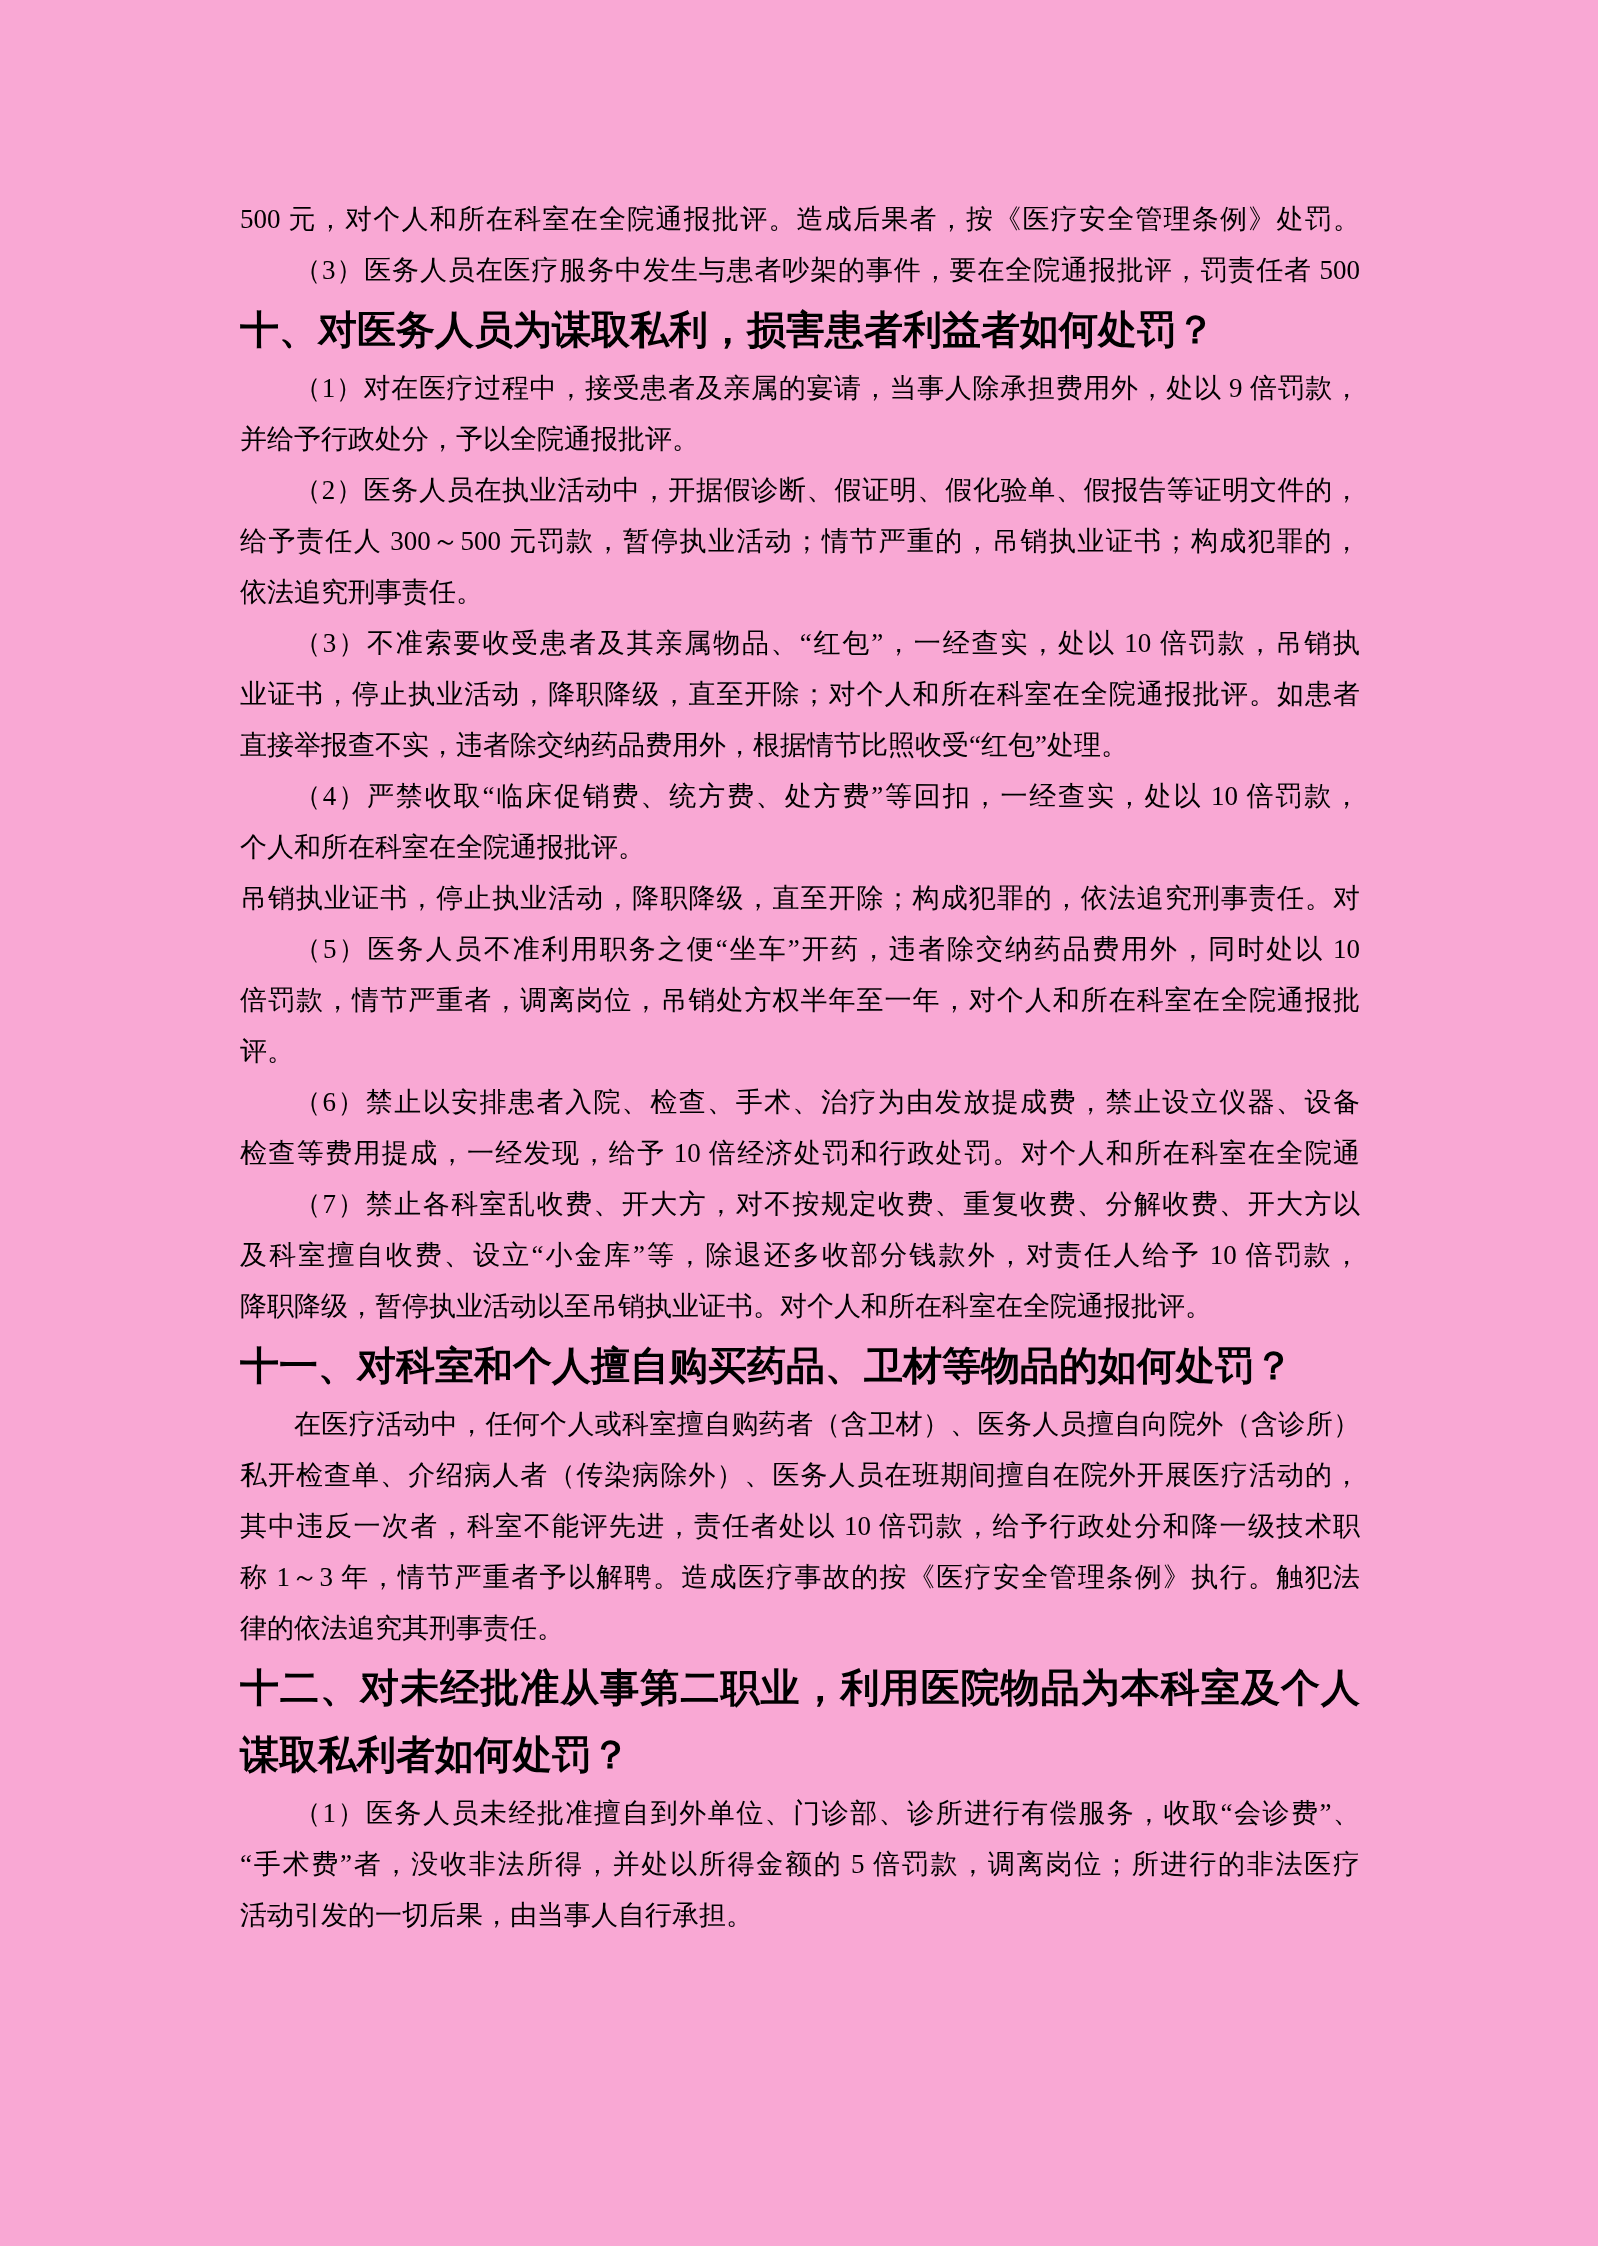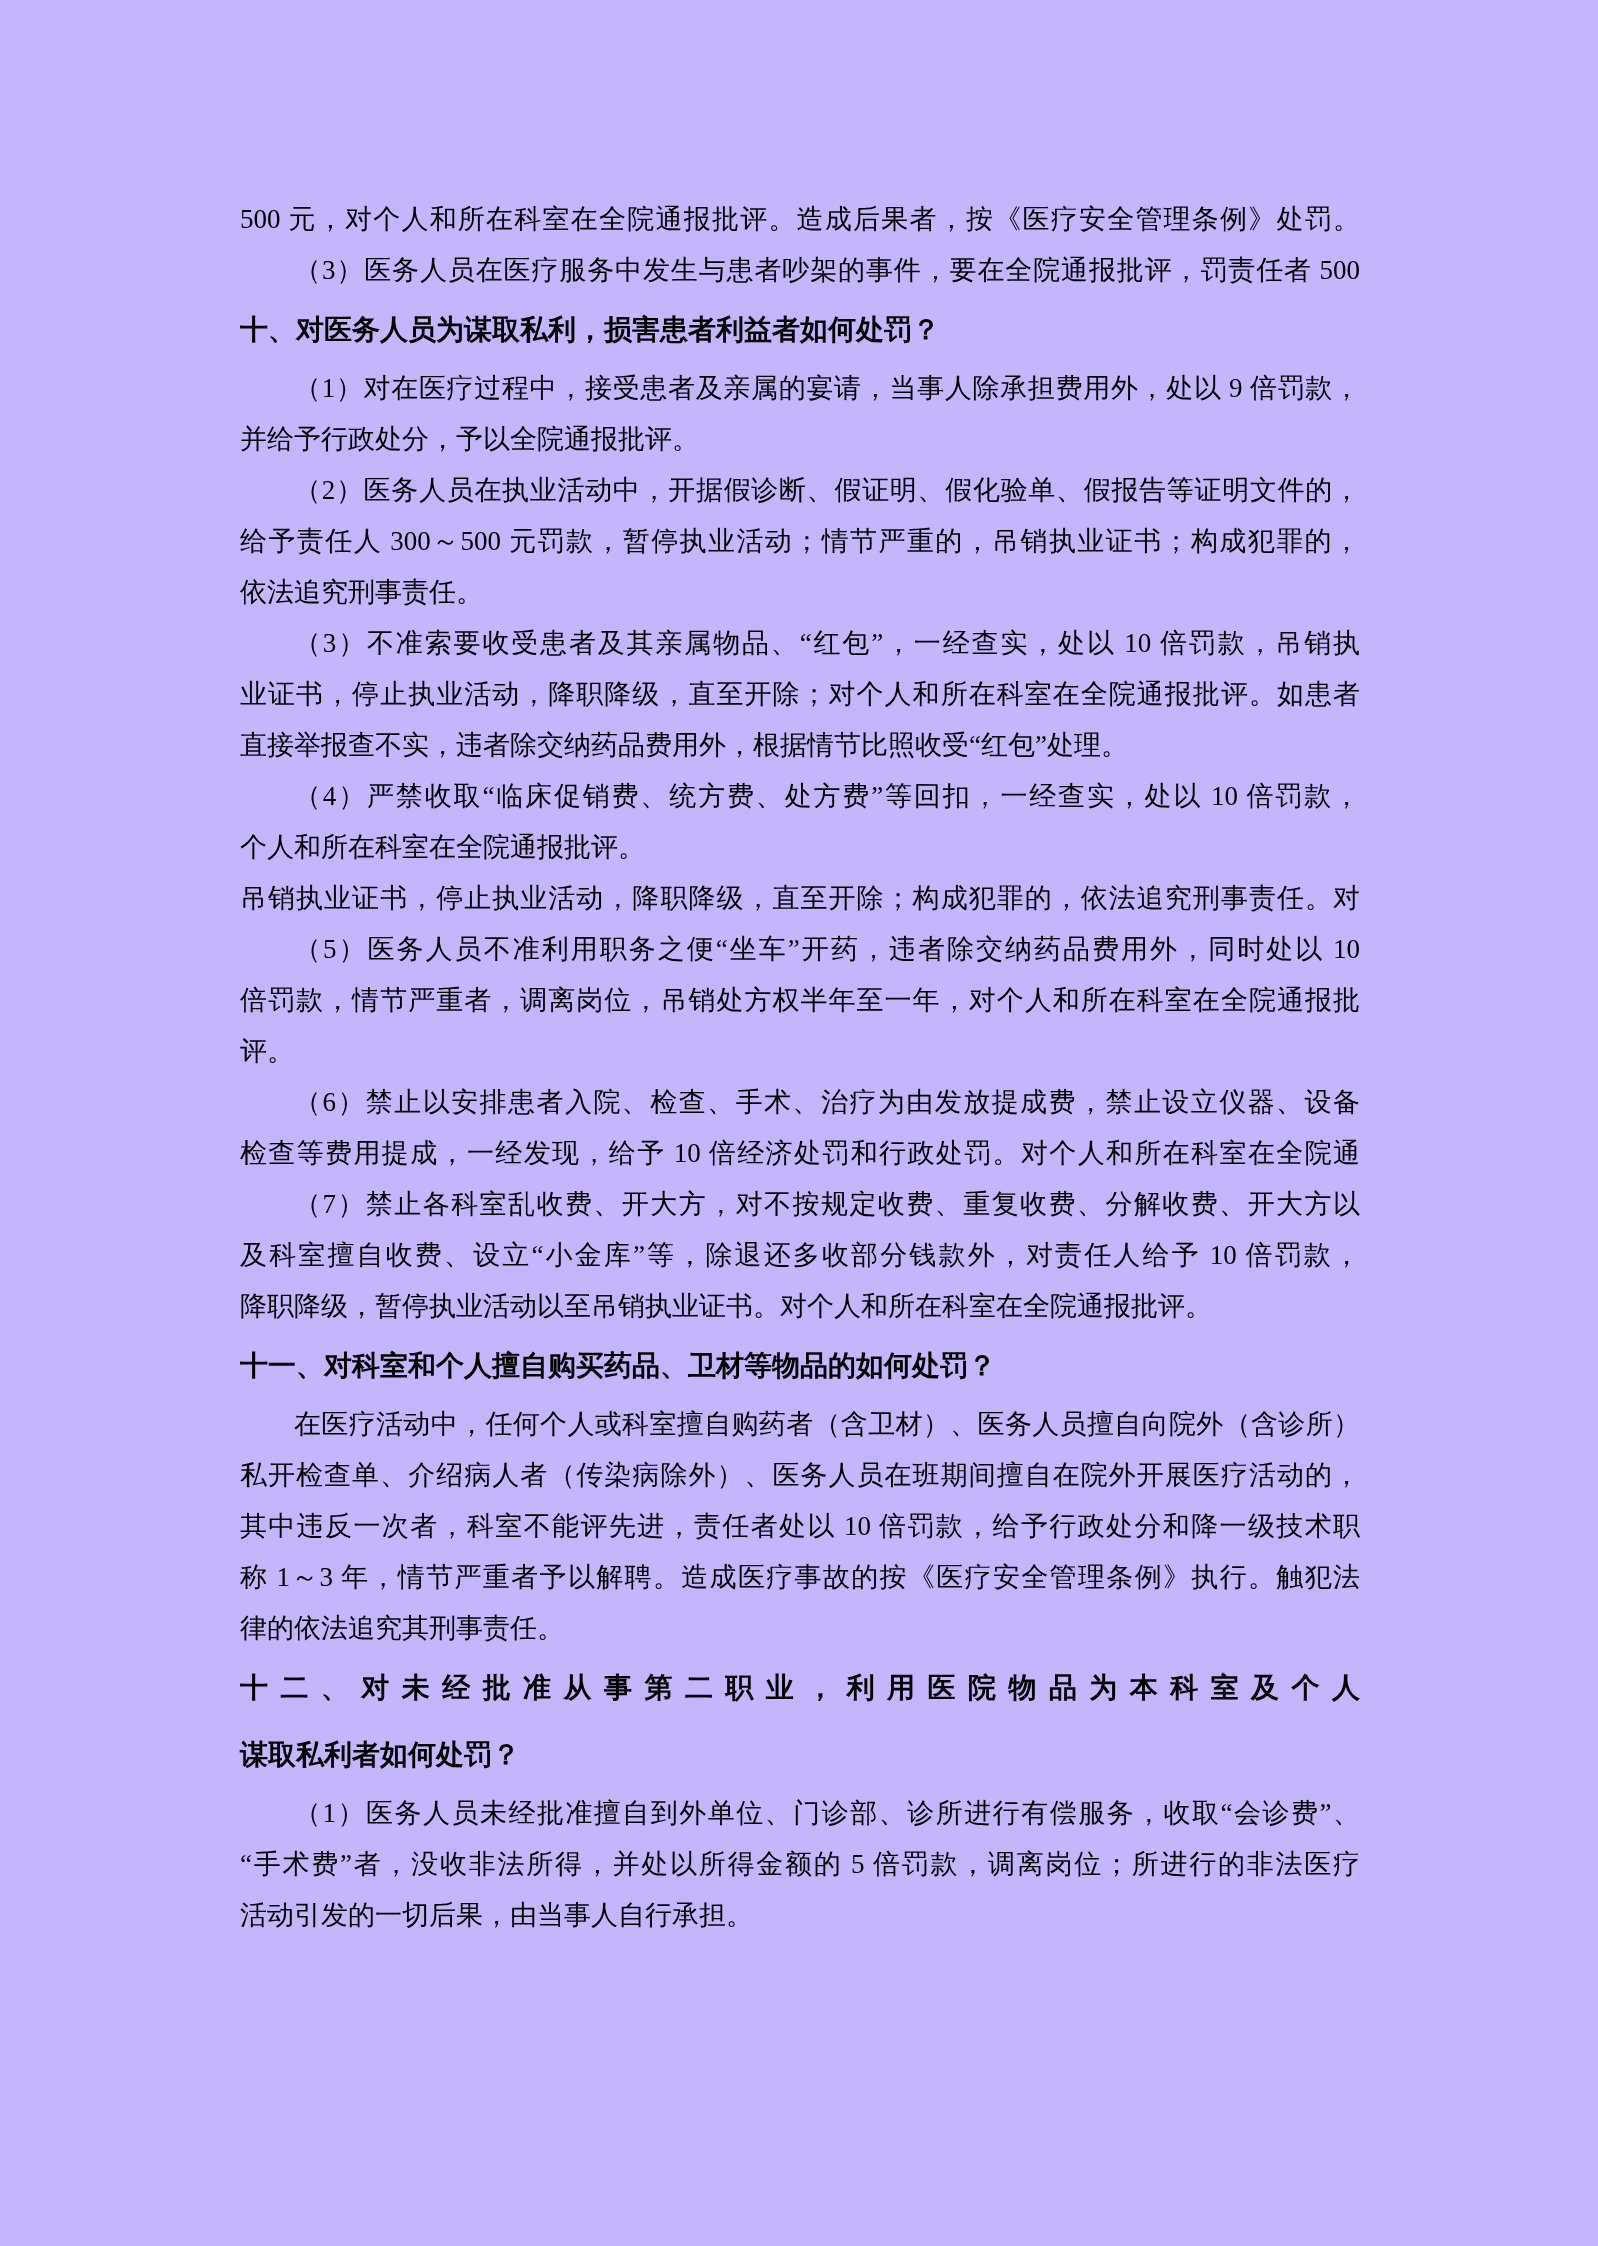--- a/index.html
+++ b/index.html
@@ -32,28 +32,28 @@
   }
   .line.fill {
     text-align-last: justify;
   }
   .line.indent {
     text-indent: 2em;
   }
   .heading .line {
     font-family: "Liberation Sans", "DejaVu Sans", sans-serif;
     font-weight: 700;
-    font-size: 28px;
+    font-size: 39px;
     line-height: 67px;
   }
 </style>
 </head>
 <body>
 
-<div class="page" style="background: #c4b5fd; color: rgb(0, 0, 0);">
+<div class="page" style="background: #f9a8d4; color: rgb(0, 0, 0);">
   <main class="text-column">
       <section class="paragraph">
         <div class="line fill">500 元，对个人和所在科室在全院通报批评。造成后果者，按《医疗安全管理条例》处罚。</div>
       </section>
       <section class="paragraph">
         <div class="line indent fill">（3）医务人员在医疗服务中发生与患者吵架的事件，要在全院通报批评，罚责任者 500</div>
       </section>
       <section class="heading">
         <div class="line">十、对医务人员为谋取私利，损害患者利益者如何处罚？</div>
       </section>

